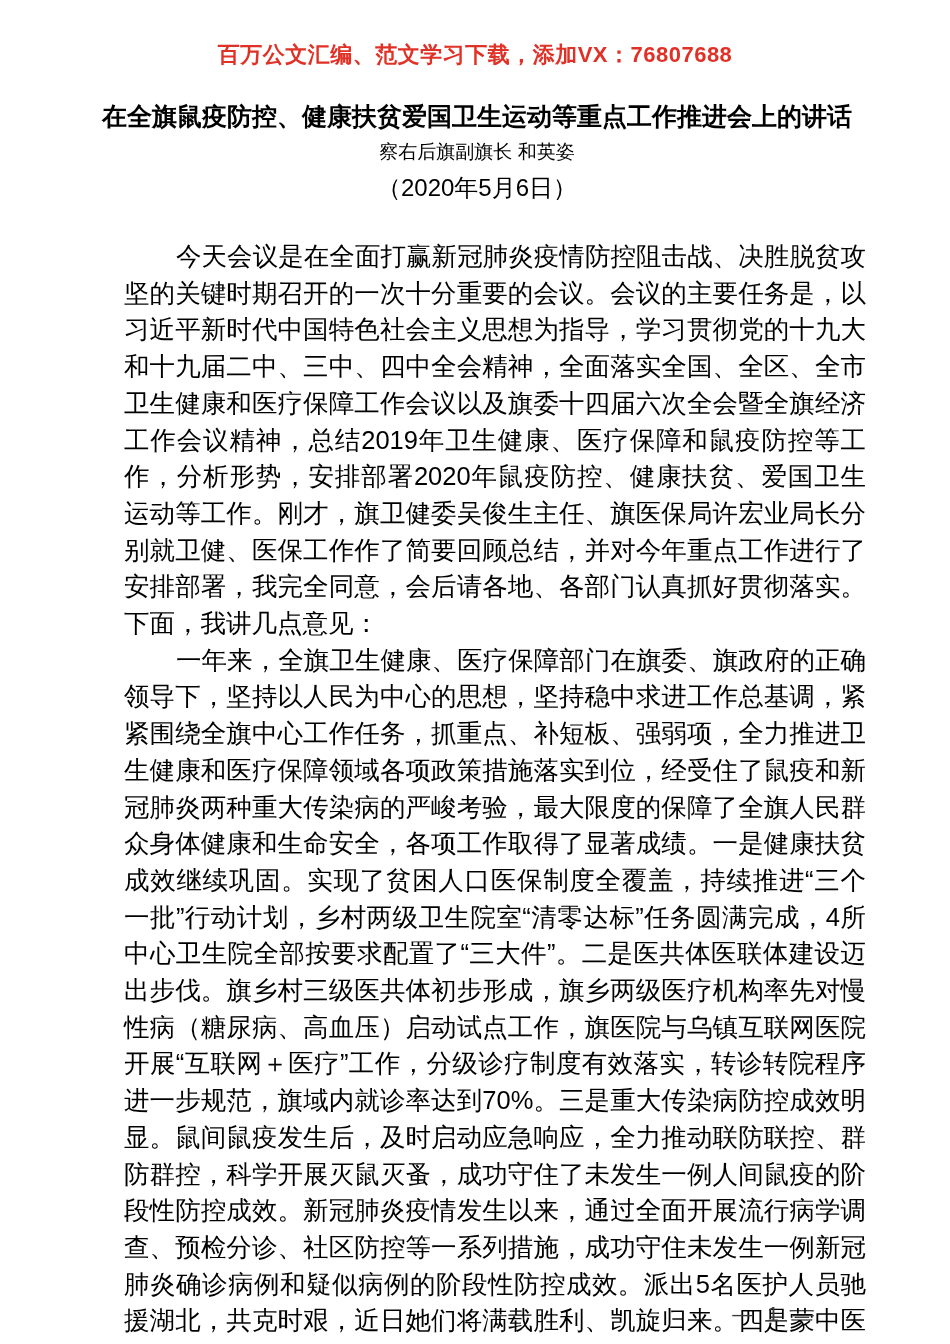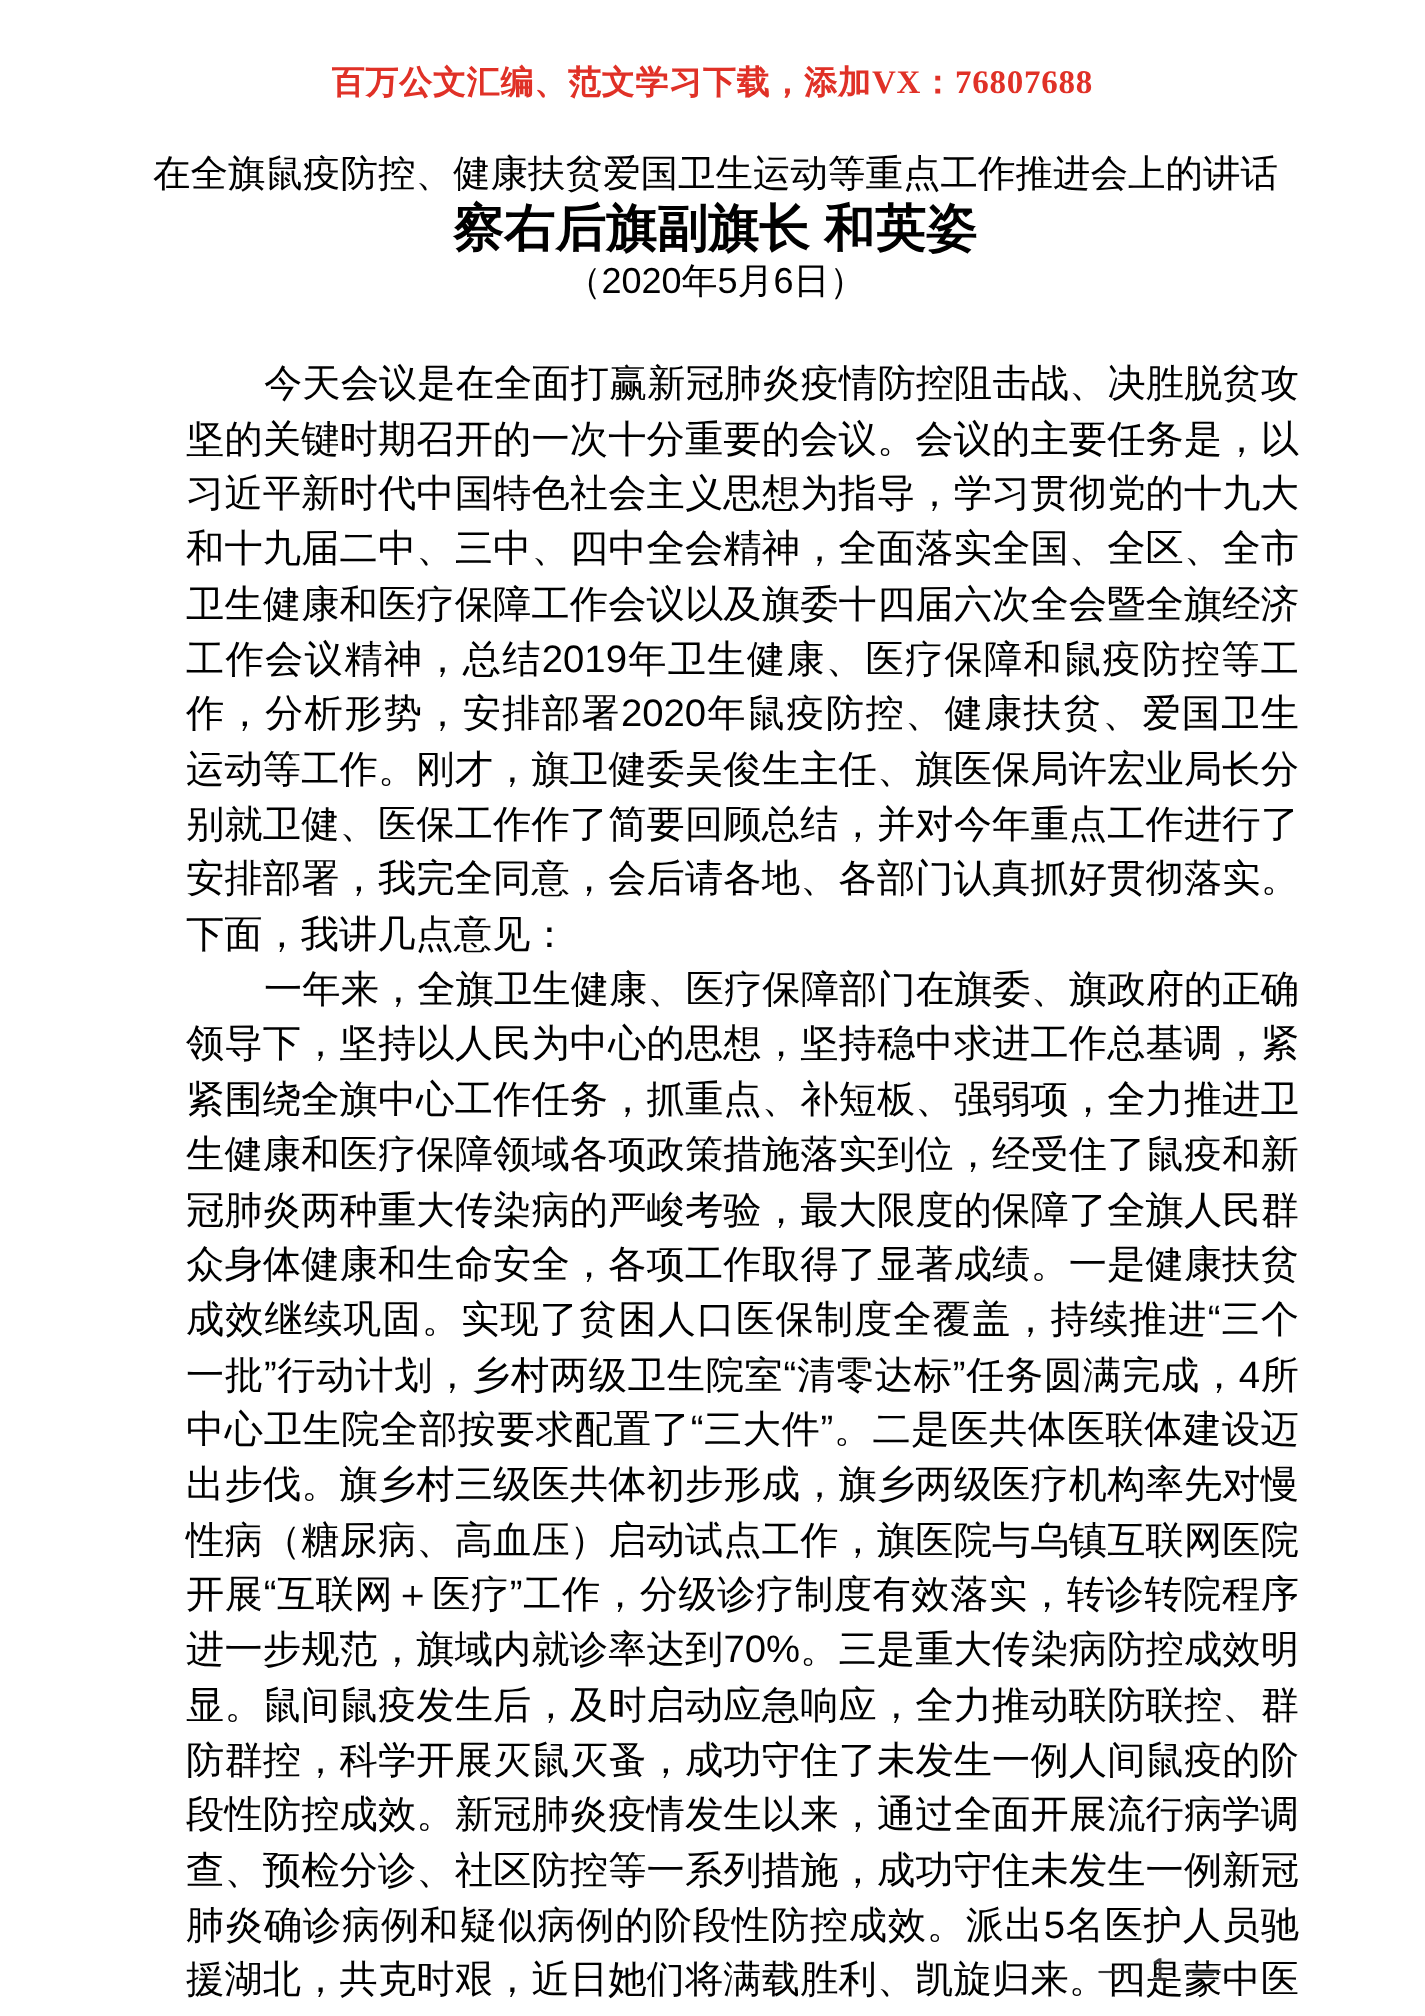--- a/index.html
+++ b/index.html
@@ -26,42 +26,42 @@
   .watermark {
     position: absolute;
     top: 40px;
     left: 0;
     width: 950px;
     text-align: center;
     color: #e03127;
     font-size: 22px;
     font-weight: bold;
     letter-spacing: 0.5px;
-    font-family: Liberation Serif, serif;
+    font-family: Liberation Sans, sans-serif;
     white-space: nowrap;
   }
 
   
   .title-block {
     position: absolute;
     top: 99px;
     left: 88px;
     width: 778px;
     text-align: center;
   }
   .doc-title {
     font-size: 25px;
-    font-weight: normal;
+    font-weight: bold;
     line-height: 35px;
     letter-spacing: 0px;
     white-space: nowrap;
   }
   .doc-subtitle {
-    font-size: 34px;
-    font-weight: bold;
+    font-size: 19px;
+    font-weight: normal;
     line-height: 36px;
     white-space: nowrap;
   }
   .doc-date {
     font-size: 24px;
     font-weight: normal;
     line-height: 36px;
     white-space: nowrap;
   }
 

